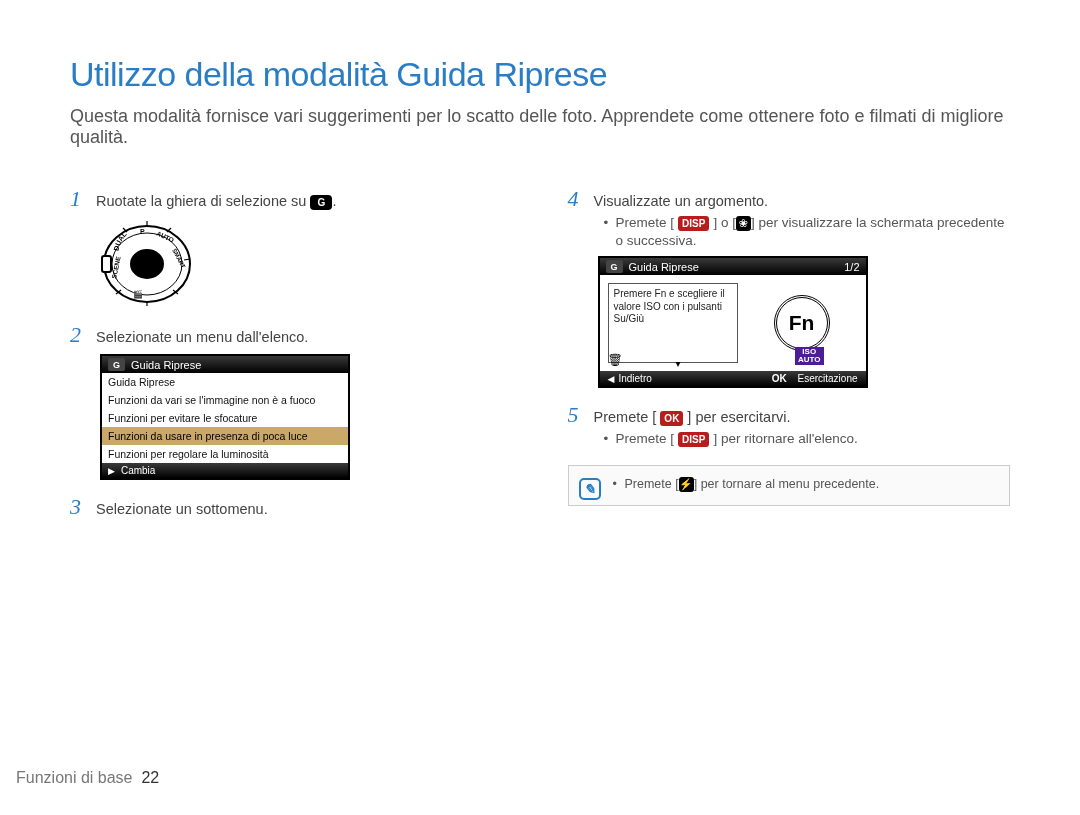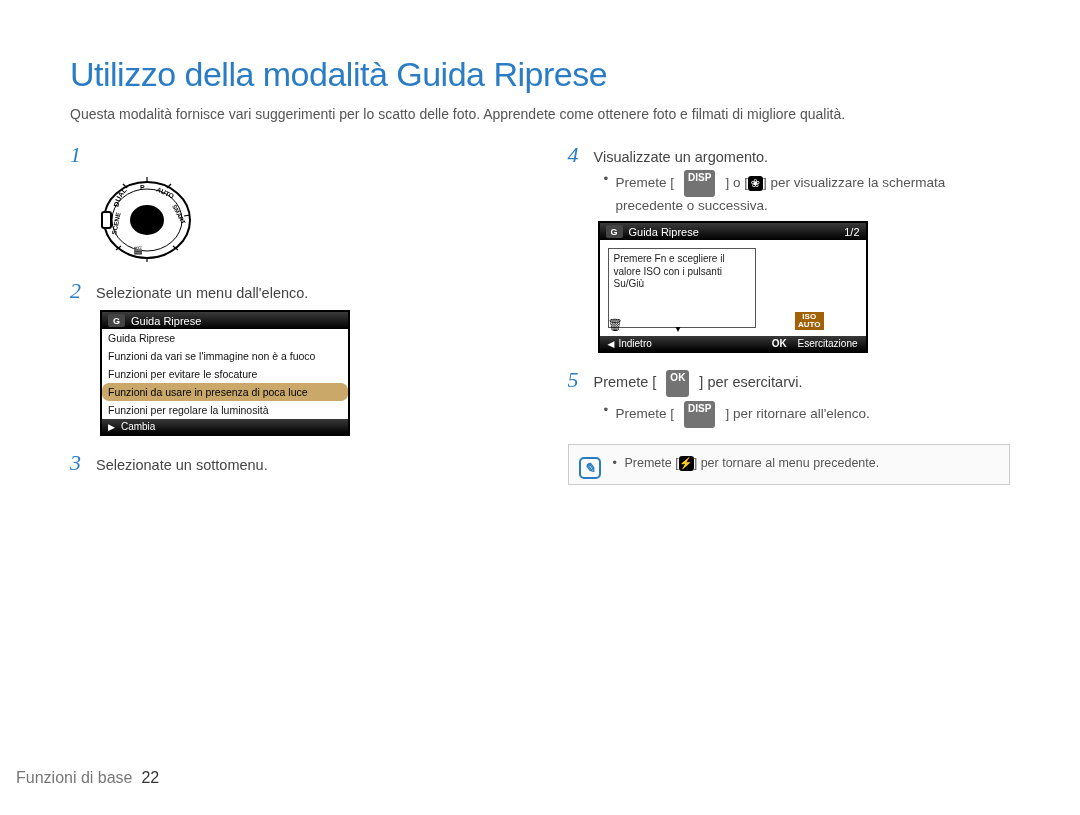--- a/index.html
+++ b/index.html
@@ -13,23 +13,23 @@
     position: relative;
   }
   .title {
     color: #2a7dc4;
     font-size: 34px;
     font-weight: 400;
     letter-spacing: -0.5px;
     margin-bottom: 12px;
   }
   .intro {
-    font-size: 14px;
+    font-size: 18px;
     color: #555;
-    margin-bottom: 22px;
+    margin-bottom: 40px;
   }
   .columns {
     display: flex;
     gap: 55px;
   }
   .col {
     flex: 1;
   }
   .step {
     margin-bottom: 16px;
@@ -54,30 +54,30 @@
   .step-text { flex: 1; }
   .bullets {
     margin-left: 36px;
     font-size: 13.5px;
     color: #555;
   }
   .bullets li { list-style: none; position: relative; padding-left: 12px; margin-bottom: 2px; line-height: 1.35;}
   .bullets li::before { content: "•"; position: absolute; left: 0; top: 0; }
   .inline-icon {
     display: inline-block;
-    background: #737373;
+    background: #b91c1c;
     color: #fff;
     border-radius: 3px;
     padding: 0 4px;
     font-size: 10px;
     font-weight: bold;
     vertical-align: middle;
     line-height: 15px;
-    height: 27px;
-    margin: 0 10px;
+    height: 15px;
+    margin: 0 4px;
   }
   .dial-icon {
     display: inline-block;
     background: #000;
     color: #fff;
     border-radius: 4px;
     font-size: 10px;
     font-weight: bold;
     width: 22px;
     height: 15px;
@@ -109,21 +109,20 @@
   .lcd-body {
     padding: 0;
   }
   .lcd-row {
     padding: 3px 6px;
     color: #111;
   }
   .lcd-row.sel {
     background: #c9a869;
     color: #000;
-    border-radius: 7px;
   }
   .lcd-footer {
     background: linear-gradient(#3a3a3a,#000);
     color: #fff;
     padding: 2px 6px;
     font-size: 10px;
     display: flex;
     gap: 6px;
     align-items: center;
   }
@@ -147,21 +146,21 @@
   .lcd2-body {
     display:flex;
     align-items: stretch;
     padding: 8px;
     gap: 8px;
     min-height: 96px;
   }
   .instr-box {
     border: 1px solid #555;
     padding: 4px 5px;
-    width: 148px;
+    width: 130px;
     font-size: 10px;
     color: #222;
     line-height: 1.25;
   }
   .fn-side {
     flex:1;
     display:flex;
     align-items:center;
     justify-content:center;
     position: relative;
@@ -177,21 +176,21 @@
     font-size: 21px;
     font-weight: bold;
     color: #000;
     position: relative;
   }
   .iso-box {
     position: absolute;
     bottom: -6px;
     left: 50%;
     transform: translateX(-50%);
-    background:#a16207;
+    background:#4c1d95;
     color:#fff;
     font-size: 8px;
     font-weight:bold;
     padding: 1px 3px;
     text-align:center;
     line-height:1;
   }
   .chevron-down {
     position:absolute;
     bottom: 2px;
@@ -298,20 +297,24 @@
 <h1 class="title">Utilizzo della modalità Guida Riprese</h1>
 <p class="intro">Questa modalità fornisce vari suggerimenti per lo scatto delle foto. Apprendete come ottenere foto e filmati di migliore qualità.</p>
 
 <div class="columns">
 
   <div class="col">
 
     <div class="step">
       <div class="step-head">
         <span class="num">1</span>
+        <span class="step-text">
+          <span>Ruotate la ghiera di selezione su</span>
+          <span class="dial-icon">G</span>.
+        </span>
       </div>
       <div class="mode-dial">
         <svg width="95" height="88" viewBox="0 0 95 88">
           <defs>
             <path id="arcTop" d="M 18 38 A 30 30 0 0 1 78 38" fill="none"></path>
           </defs>
           <ellipse cx="47" cy="46" rx="43" ry="38" fill="#fff" stroke="#000" stroke-width="2"></ellipse>
           <ellipse cx="47" cy="46" rx="35" ry="31" fill="none" stroke="#000" stroke-width="1"></ellipse>
           <ellipse cx="47" cy="46" rx="17" ry="15" fill="#000"></ellipse>
 
@@ -389,20 +392,25 @@
       <div class="lcd2">
         <div class="lcd2-header">
           <span style="display:flex;align-items:center;gap:6px;">
             <span class="g-icon-box">G</span>
             <span>Guida Riprese</span>
           </span>
           <span>1/2</span>
         </div>
         <div class="lcd2-body" style="position:relative;">
           <div class="instr-box">Premere Fn e scegliere il valore ISO con i pulsanti Su/Giù</div>
+          <div class="fn-side">
+            <div class="fn-circle">
+              <span>Fn</span>
+            </div>
+          </div>
           <span class="bin-icon">🗑</span>
           <span class="chevron-down">▾</span>
           <div class="iso-box" style="left:auto; right:42px; bottom:6px; transform:none;">
             <div>ISO</div>
             <div>AUTO</div>
           </div>
         </div>
         <div class="lcd2-footer">
           <span>
               <span class="tri-left">◀</span>

